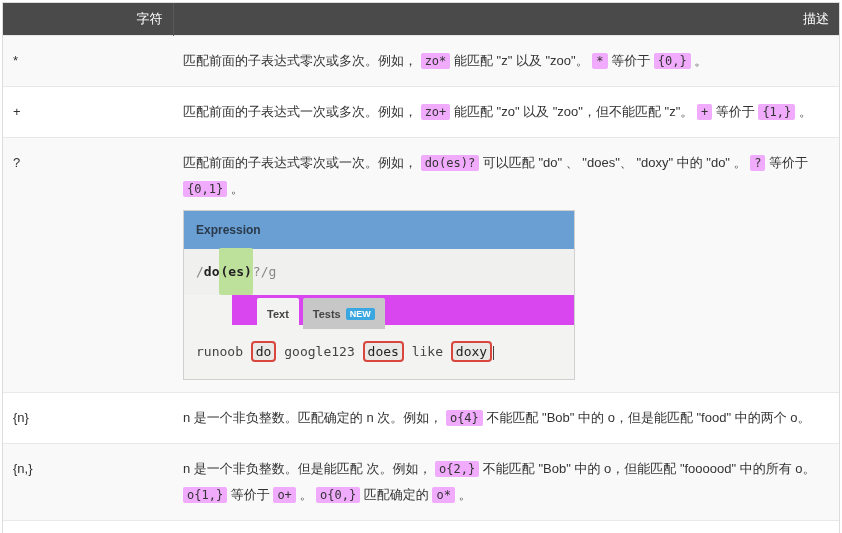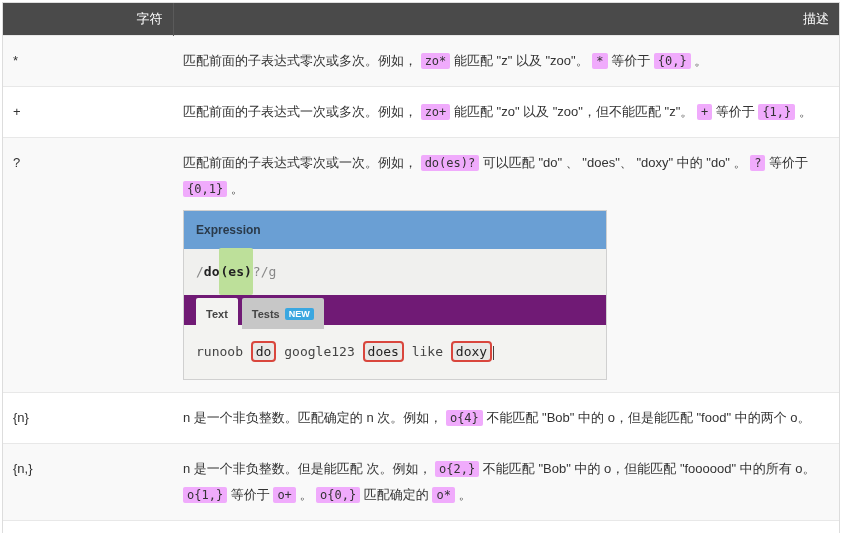--- a/index.html
+++ b/index.html
@@ -37,21 +37,21 @@
     background: #f0abfc;
     padding: 1px 4px;
     border-radius: 2px;
     font-size: 12px;
     color: #333;
   }
   
   .tester {
     margin-top: 8px;
     border: 1px solid #d0d0d0;
-    width: 424px;
+    width: 392px;
     background: #f3f3f1;
   }
   .tester-exp-hdr {
     background: #6a9fd4;
     color: #2a3a4a;
     font-weight: bold;
     padding: 7px 12px;
     font-size: 12px;
   }
   .tester-exp-body {
@@ -60,26 +60,27 @@
     font-size: 13px;
     background: #f0f0ee;
     color: #555;
   }
   .tok-slash { color: #888; }
   .tok-lit { color: #222; font-weight: bold; }
   .tok-group { background: #bde09a; padding: 16px 1px; border-radius: 2px; color: #222; font-weight: bold;}
   .tok-q { color: #888; }
   .tok-flag { color: #888; }
   .tester-tabs {
-    background: #701a75;
-    padding: 0 12px;
+    background: #d946ef;
+    padding: 0 25px;
     display: flex;
     align-items: center;
     gap: 4px;
     height: 30px;
+    margin-left: 48px;
   }
   .tab {
     background: #c7c7c7;
     color: #444;
     font-size: 11px;
     font-weight: bold;
     padding: 5px 10px 4px;
     border-radius: 2px 2px 0 0;
     margin-top: 6px;
   }

